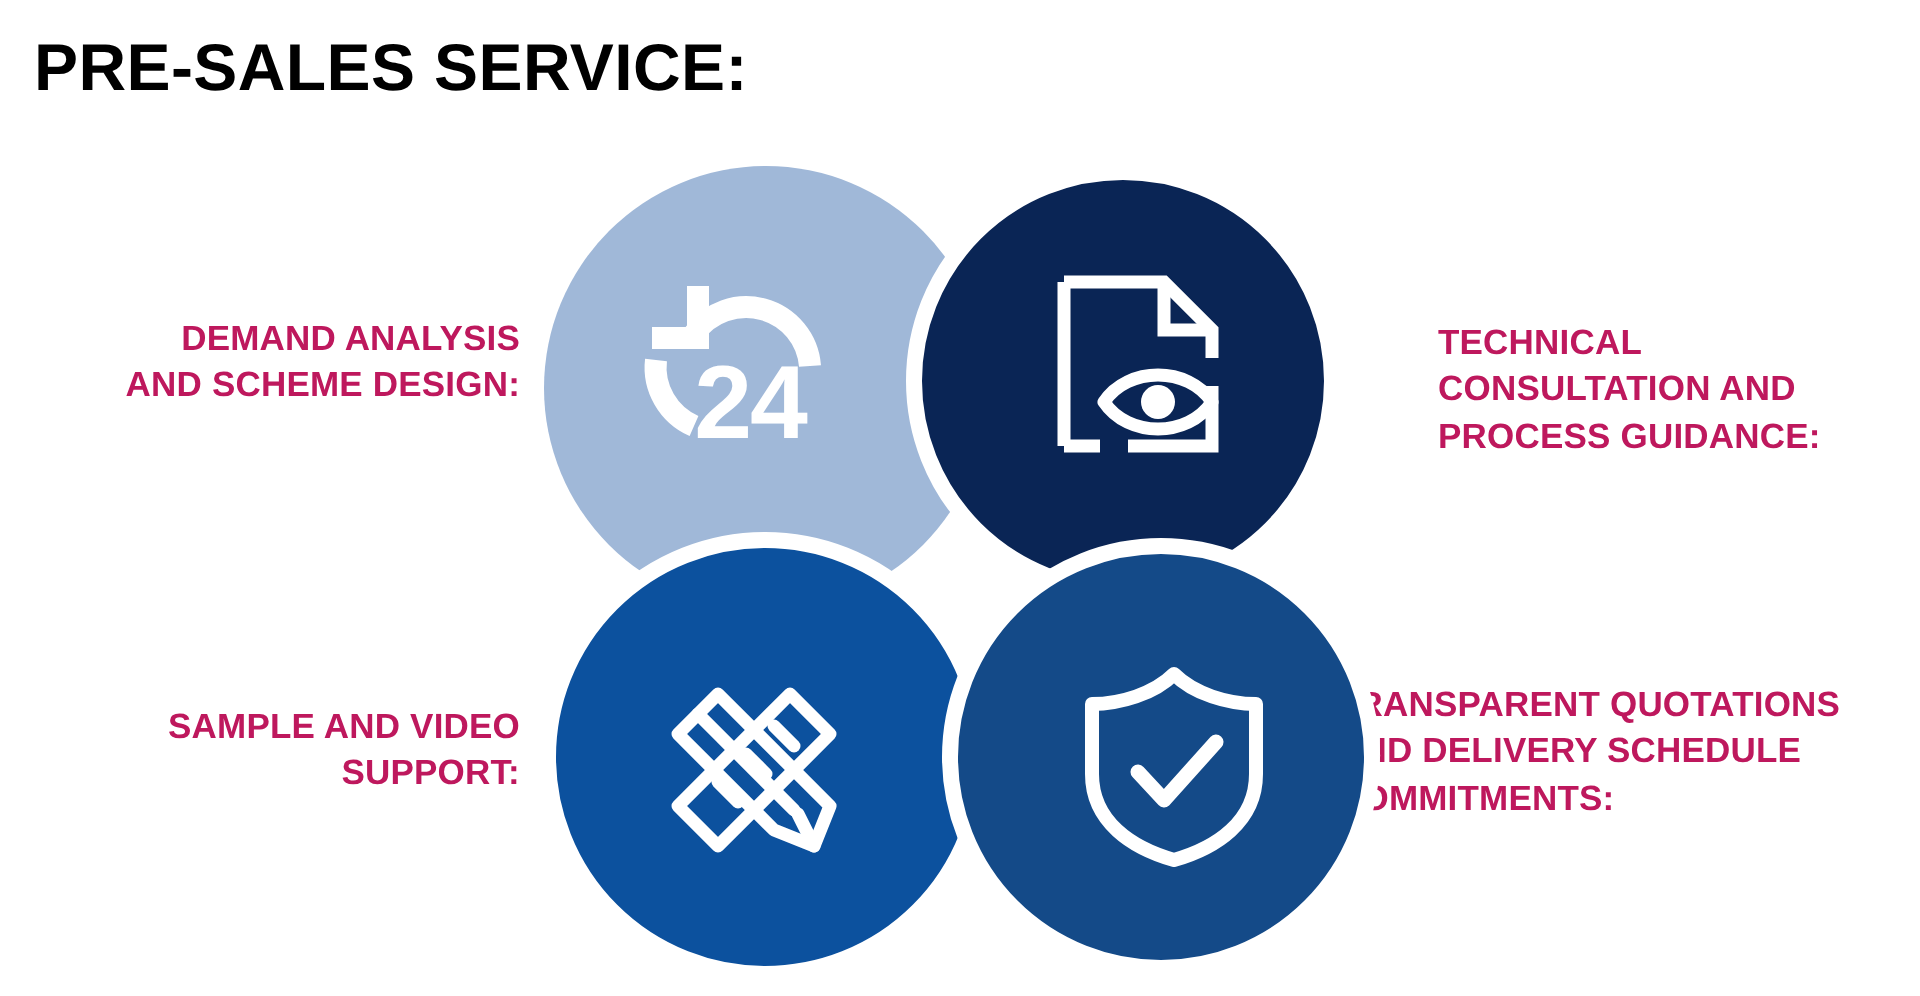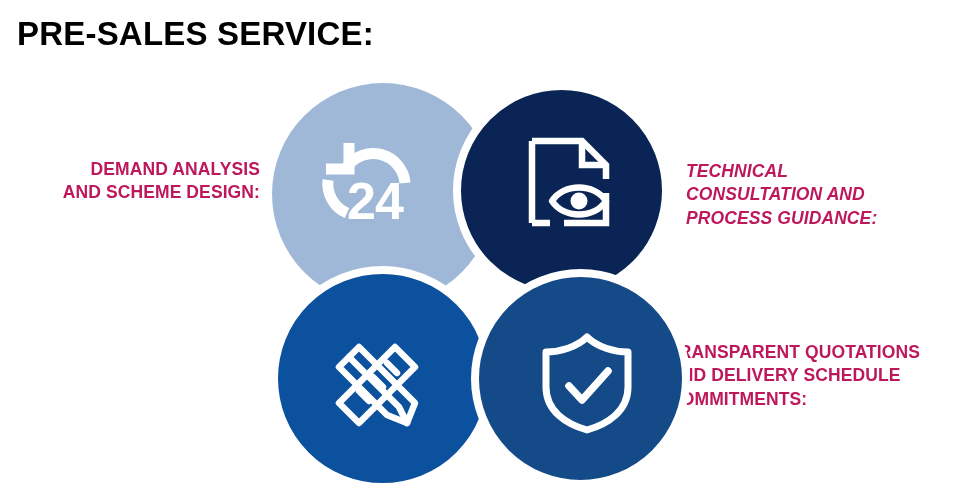--- a/index.html
+++ b/index.html
@@ -119,25 +119,24 @@
   }
 
   #label-demand {
     left: 10px;
     top: 158px;
     width: 250px;
     text-align: right;
   }
 
   #label-technical {
-    left: 686px;
+    left: 719px;
     top: 160px;
     width: 230px;
     text-align: left;
-    font-style: italic;
   }
 
   #label-sample {
     left: 10px;
     top: 352px;
     width: 250px;
     text-align: right;
   }
 
   #label-transparent {
@@ -227,18 +226,20 @@
 
   </div>
 
   <div class="label" id="label-demand">DEMAND ANALYSIS
 AND SCHEME DESIGN:</div>
 
   <div class="label" id="label-technical">TECHNICAL
 CONSULTATION AND
 PROCESS GUIDANCE:</div>
 
+  <div class="label" id="label-sample">SAMPLE AND VIDEO
+SUPPORT:</div>
 
   <div class="label" id="label-transparent">TRANSPARENT QUOTATIONS
 AND DELIVERY SCHEDULE
 COMMITMENTS:</div>
 
 </div>
 
 </body></html>

